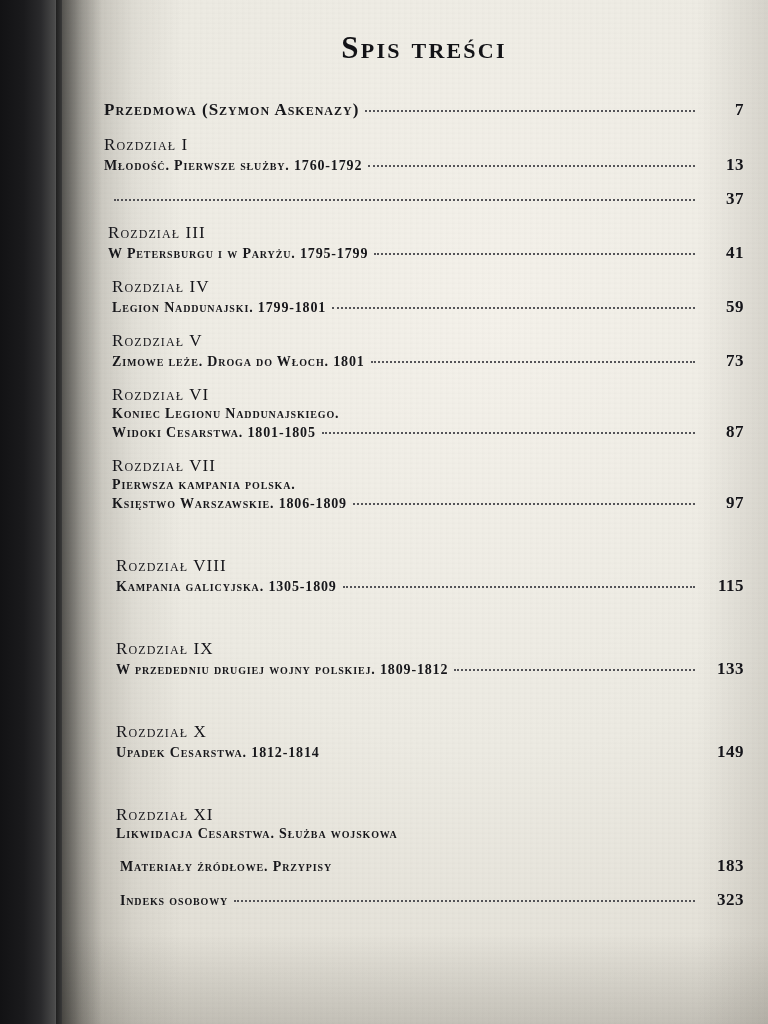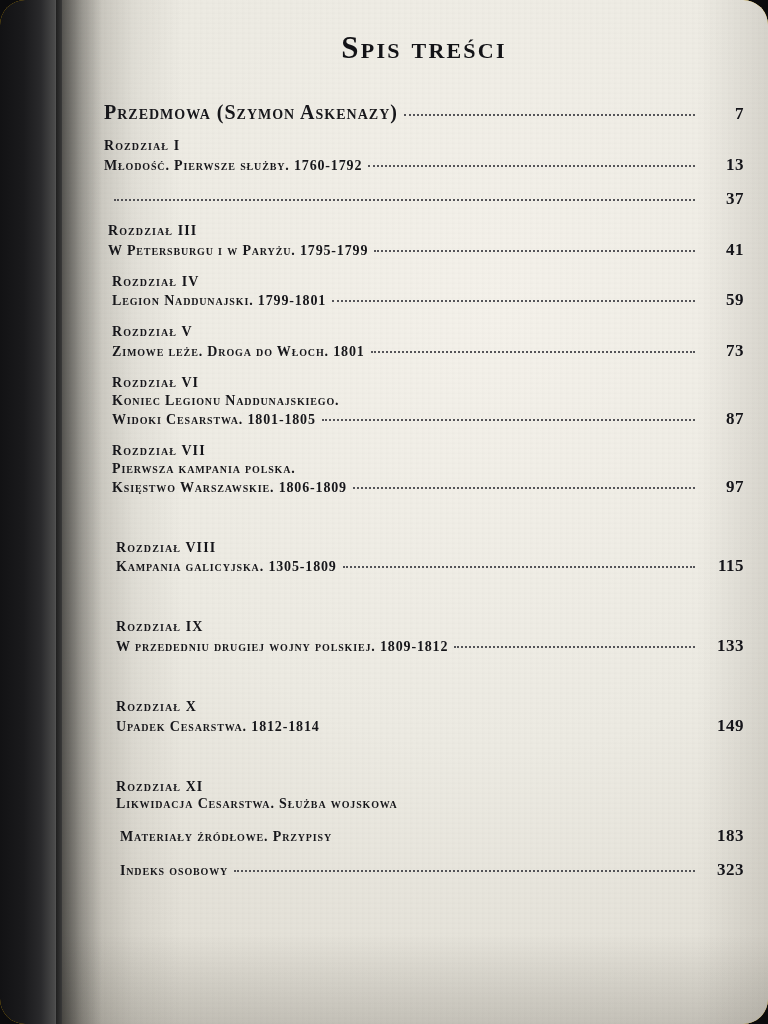--- a/index.html
+++ b/index.html
@@ -14,21 +14,20 @@
     font-family: "Liberation Serif", serif;
   }
 
   
   .book {
     position: relative;
     width: 768px;
     height: 1024px;
     background: #eab308;
     overflow: hidden;
-    border-radius: 25px;
   }
 
   
   .gutter {
     position: absolute;
     left: 0; top: 0;
     width: 62px;
     height: 1024px;
     background: linear-gradient(to right, #121214 0%, #1a1a1c 38%, #2a2a2c 66%, #4a4a4a 88%, #777 100%);
   }
@@ -111,24 +110,24 @@
     left: 42px;
     width: 640px;
   }
 
   .entry {
     margin-bottom: 14px;
     position: relative;
   }
 
   .chapter-head {
-    font-size: 14px;
+    font-size: 17px;
     font-variant: small-caps;
     letter-spacing: 1.1px;
-    font-weight: 700;
+    font-weight: 400;
     color: #15151a;
     line-height: 1.12;
     margin-bottom: 1px;
   }
 
   .row {
     display: flex;
     align-items: baseline;
     width: 100%;
   }
@@ -155,21 +154,21 @@
   .page-num {
     font-size: 17px;
     font-weight: 700;
     color: #15151a;
     width: 44px;
     text-align: right;
     flex: 0 0 44px;
     letter-spacing: .5px;
   }
 
-  .preface .row-title { letter-spacing: 1.0px; font-size: 20px; }
+  .preface .row-title { letter-spacing: 1.0px; font-size: 17px; }
 
   .indent-1 { padding-left: 4px; }
   .indent-2 { padding-left: 8px; }
   .indent-3 { padding-left: 12px; margin-top: 43px; }
   .indent-4 { padding-left: 16px; }
 </style>
 </head>
 <body>
 
 <div class="book">

